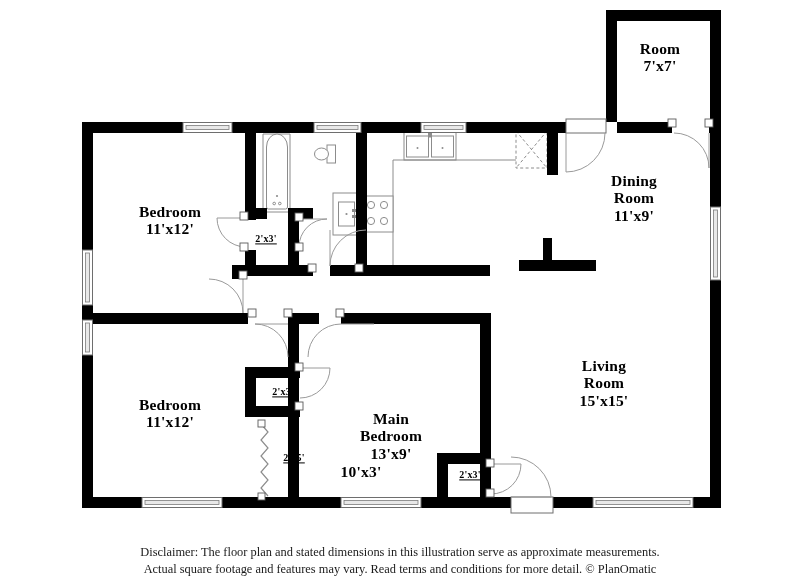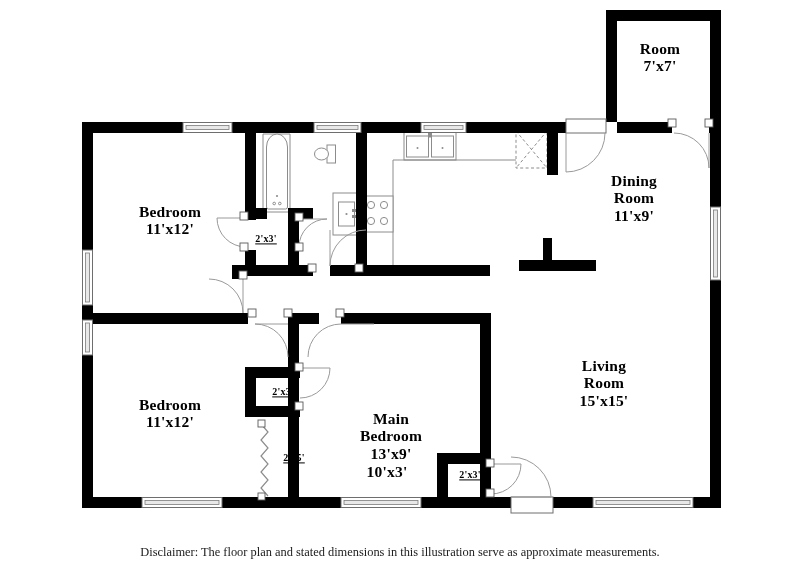--- a/index.html
+++ b/index.html
@@ -352,33 +352,34 @@
   </div>
 
   <div class="room-label label-big" style="left:391px; top:394px;margin-top:42px;">
     <span class="rl-name">
       <span>Main</span><br>
       <span>Bedroom</span>
     </span>
     <span class="rl-dim">13'x9'</span>
   </div>
 
-  <div class="room-label label-big" style="left:387px; top:472px;">
+  <div class="room-label label-big" style="left:361px; top:472px;">
     <span class="rl-dim">10'x3'</span>
   </div>
 
   <div class="room-label label-small" style="left:470px; top:475px;">
     <span class="rl-dim">2'x3'</span>
   </div>
 
   <div class="room-label label-big" style="left:604px; top:383px;">
     <span class="rl-name">
       <span>Living</span><br>
       <span>Room</span>
     </span>
     <span class="rl-dim">15'x15'</span>
   </div>
 
   <div class="disclaimer" style="top:522px;margin-top:22px;">
     <span class="dl-line">Disclaimer: The floor plan and stated dimensions in this illustration serve as approximate measurements.</span>
+    <span class="dl-line">Actual square footage and features may vary. Read terms and conditions for more detail. © PlanOmatic</span>
   </div>
 
 </div>
 
 </body></html>

